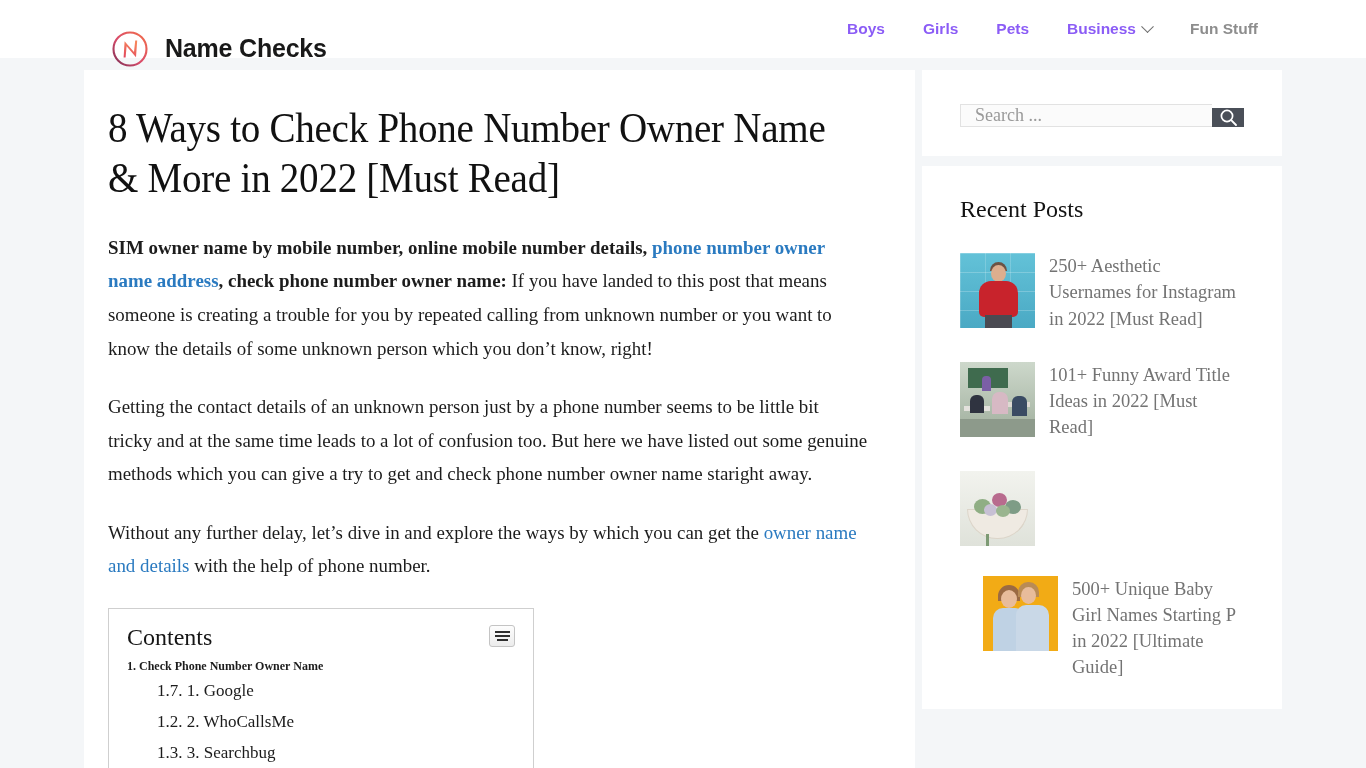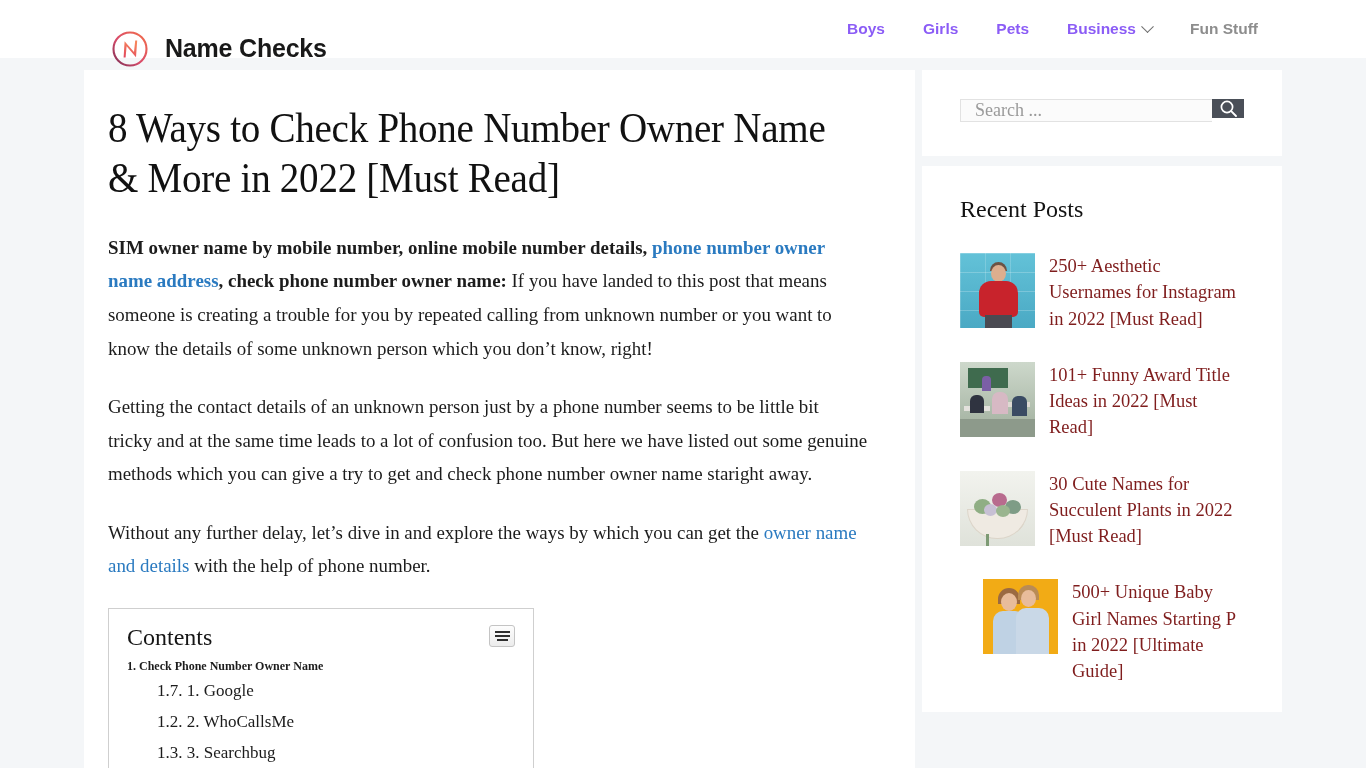--- a/index.html
+++ b/index.html
@@ -173,21 +173,21 @@
   .toc-l2 {
     font-size: 17px;
     color: #1c1c1c;
     line-height: 1.82;
     padding-left: 30px;
   }
 
   
   .search-form {
     display: flex;
-    align-items: flex-start;
+    align-items: flex-end;
     height: 28px;
   }
   .search-input {
     flex: 1 1 auto;
     border: 1px solid #e2e2e2;
     border-right: none;
     background: #fbfbfb;
     padding: 0 14px;
     font-family: "Liberation Serif", serif;
     font-size: 18px;
@@ -224,21 +224,21 @@
   .post-thumb {
     width: 75px; height: 75px;
     flex: 0 0 auto;
     overflow: hidden;
     position: relative;
   }
   .post-link {
     font-family: "Liberation Serif", serif;
     font-size: 18.5px;
     line-height: 1.42;
-    color: #7f1d1d;
+    color: #737373;
     text-decoration: none;
     cursor: pointer;
   }
 
   
   .th1 { background: linear-gradient(#63c2d8, #4aa9c4); }
   .th1 .wall-l { position:absolute; left:0; top:0; width:100%; height:100%;
     background:
       repeating-linear-gradient(to bottom, rgba(255,255,255,.22) 0 1px, transparent 1px 19px),
       repeating-linear-gradient(to right, rgba(255,255,255,.18) 0 1px, transparent 1px 25px);
@@ -417,21 +417,20 @@
       <div class="post-item">
         <span class="post-thumb th3">
           <span class="bowl"></span>
             <span class="s1"></span>
             <span class="s2"></span>
           <span class="s3"></span>
             <span class="s4"></span>
             <span class="s5"></span>
             <span class="vine"></span>
         </span>
-        <a class="post-link" href="#">30 Cute Names for Succulent Plants in 2022 [Must Read]</a>
       </div>
 
       <div class="post-item">
         <span class="post-thumb th4">
           <span class="w1hr"></span>
             <span class="w1h"></span>
             <span class="w1b"></span>
           <span class="w2hr"></span>
             <span class="w2h"></span>
             <span class="w2b"></span>

